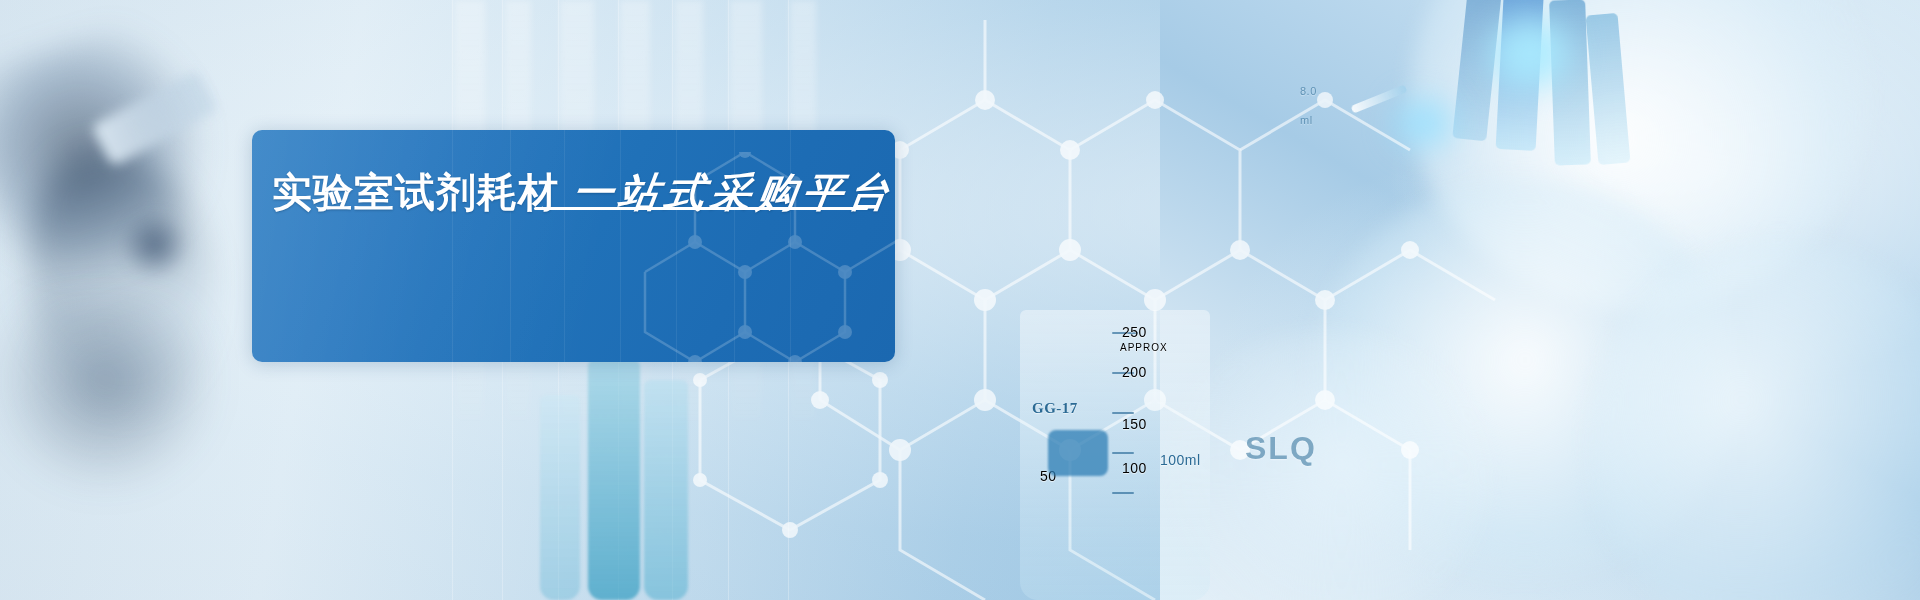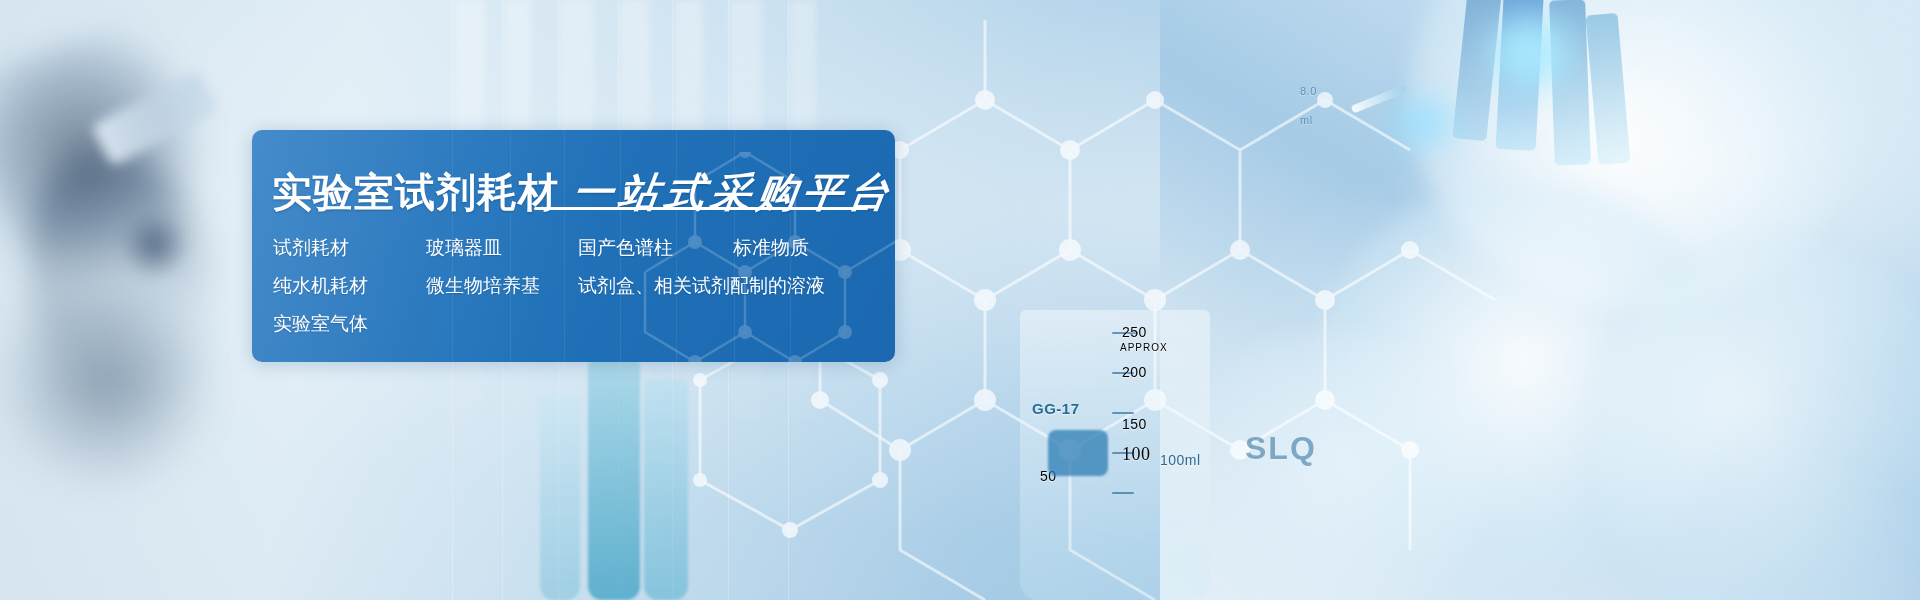--- a/index.html
+++ b/index.html
@@ -223,24 +223,24 @@
          background:linear-gradient(180deg,rgba(255,255,255,.42),rgba(205,233,246,.30));
          border-radius:6px 6px 18px 18px;filter:blur(.6px);"></div>
     <div class="tick" style="left:92px;top:32px;width:26px;"></div>
     <div class="grad-label" style="left:102px;top:24px;font-size:14px;">250</div>
     <div class="grad-label" style="left:100px;top:42px;font-size:10px;letter-spacing:1px;">APPROX</div>
     <div class="tick" style="left:92px;top:72px;width:22px;"></div>
     <div class="grad-label" style="left:102px;top:64px;font-size:14px;">200</div>
     <div class="tick" style="left:92px;top:112px;width:22px;"></div>
     <div class="grad-label" style="left:102px;top:116px;font-size:14px;">150</div>
     <div class="tick" style="left:92px;top:152px;width:22px;"></div>
-    <div class="grad-label" style="left:102px;top:144px;font-size:18px;font-family:Liberation Serif, serif;">100</div>
+    <div class="grad-label" style="left:102px;top:160px;font-size:14px;">100</div>
     <div class="tick" style="left:92px;top:192px;width:22px;"></div>
     <div class="grad-label" style="left:20px;top:168px;font-size:14px;">50</div>
-    <div class="grad-label" style="left:12px;top:100px;font-size:15px;font-weight:bold;color:#2b6a94;">GG-17</div>
+    <div class="grad-label" style="left:12px;top:100px;font-size:15px;font-weight:bold;color:#2b6a94;font-family:Liberation Serif, serif;">GG-17</div>
     <div class="grad-label" style="left:140px;top:152px;font-size:14px;color:#2a6a95;">100ml</div>
     <div style="position:absolute;left:28px;top:130px;width:60px;height:46px;border-radius:8px;background:rgba(45,125,180,.75);filter:blur(1px);"></div>
   </div>
   <div class="grad-label" style="left:1245px;top:430px;font-size:32px;font-weight:bold;color:#2f6f99;opacity:.55;letter-spacing:2px;">SLQ</div>
   <div class="grad-label" style="left:1300px;top:85px;font-size:11px;color:#2b6a94;opacity:.6;">8.0</div>
   <div class="grad-label" style="left:1300px;top:114px;font-size:11px;color:#2b6a94;opacity:.6;">ml</div>
 
   <div class="card">
     <div class="sheen"></div>
     <div class="vstripe" style="left:200px;"></div>
@@ -271,35 +271,15 @@
           <circle cx="140" cy="0" r="6"></circle>
       </g>
     </svg>
 
     <div class="headline">
       <span class="hl-bold">实验室试剂耗材</span>
       <span class="hl-script">一站式采购平台</span>
     </div>
     <div class="hl-underline"></div>
 
-    <div class="cats">
-
-      <div class="cat-row">
-        <span class="cat c1">试剂耗材</span>
-        <span class="cat c2">玻璃器皿</span>
-        <span class="cat c3">国产色谱柱</span>
-        <span class="cat c4">标准物质</span>
-      </div>
-
-      <div class="cat-row">
-        <span class="cat c1">纯水机耗材</span>
-        <span class="cat c2">微生物培养基</span>
-        <span class="cat cwide">试剂盒、相关试剂配制的溶液</span>
-      </div>
-
-      <div class="cat-row">
-        <span class="cat c1">实验室气体</span>
-      </div>
-
-    </div>
   </div>
 
 </div>
 
 </body></html>

